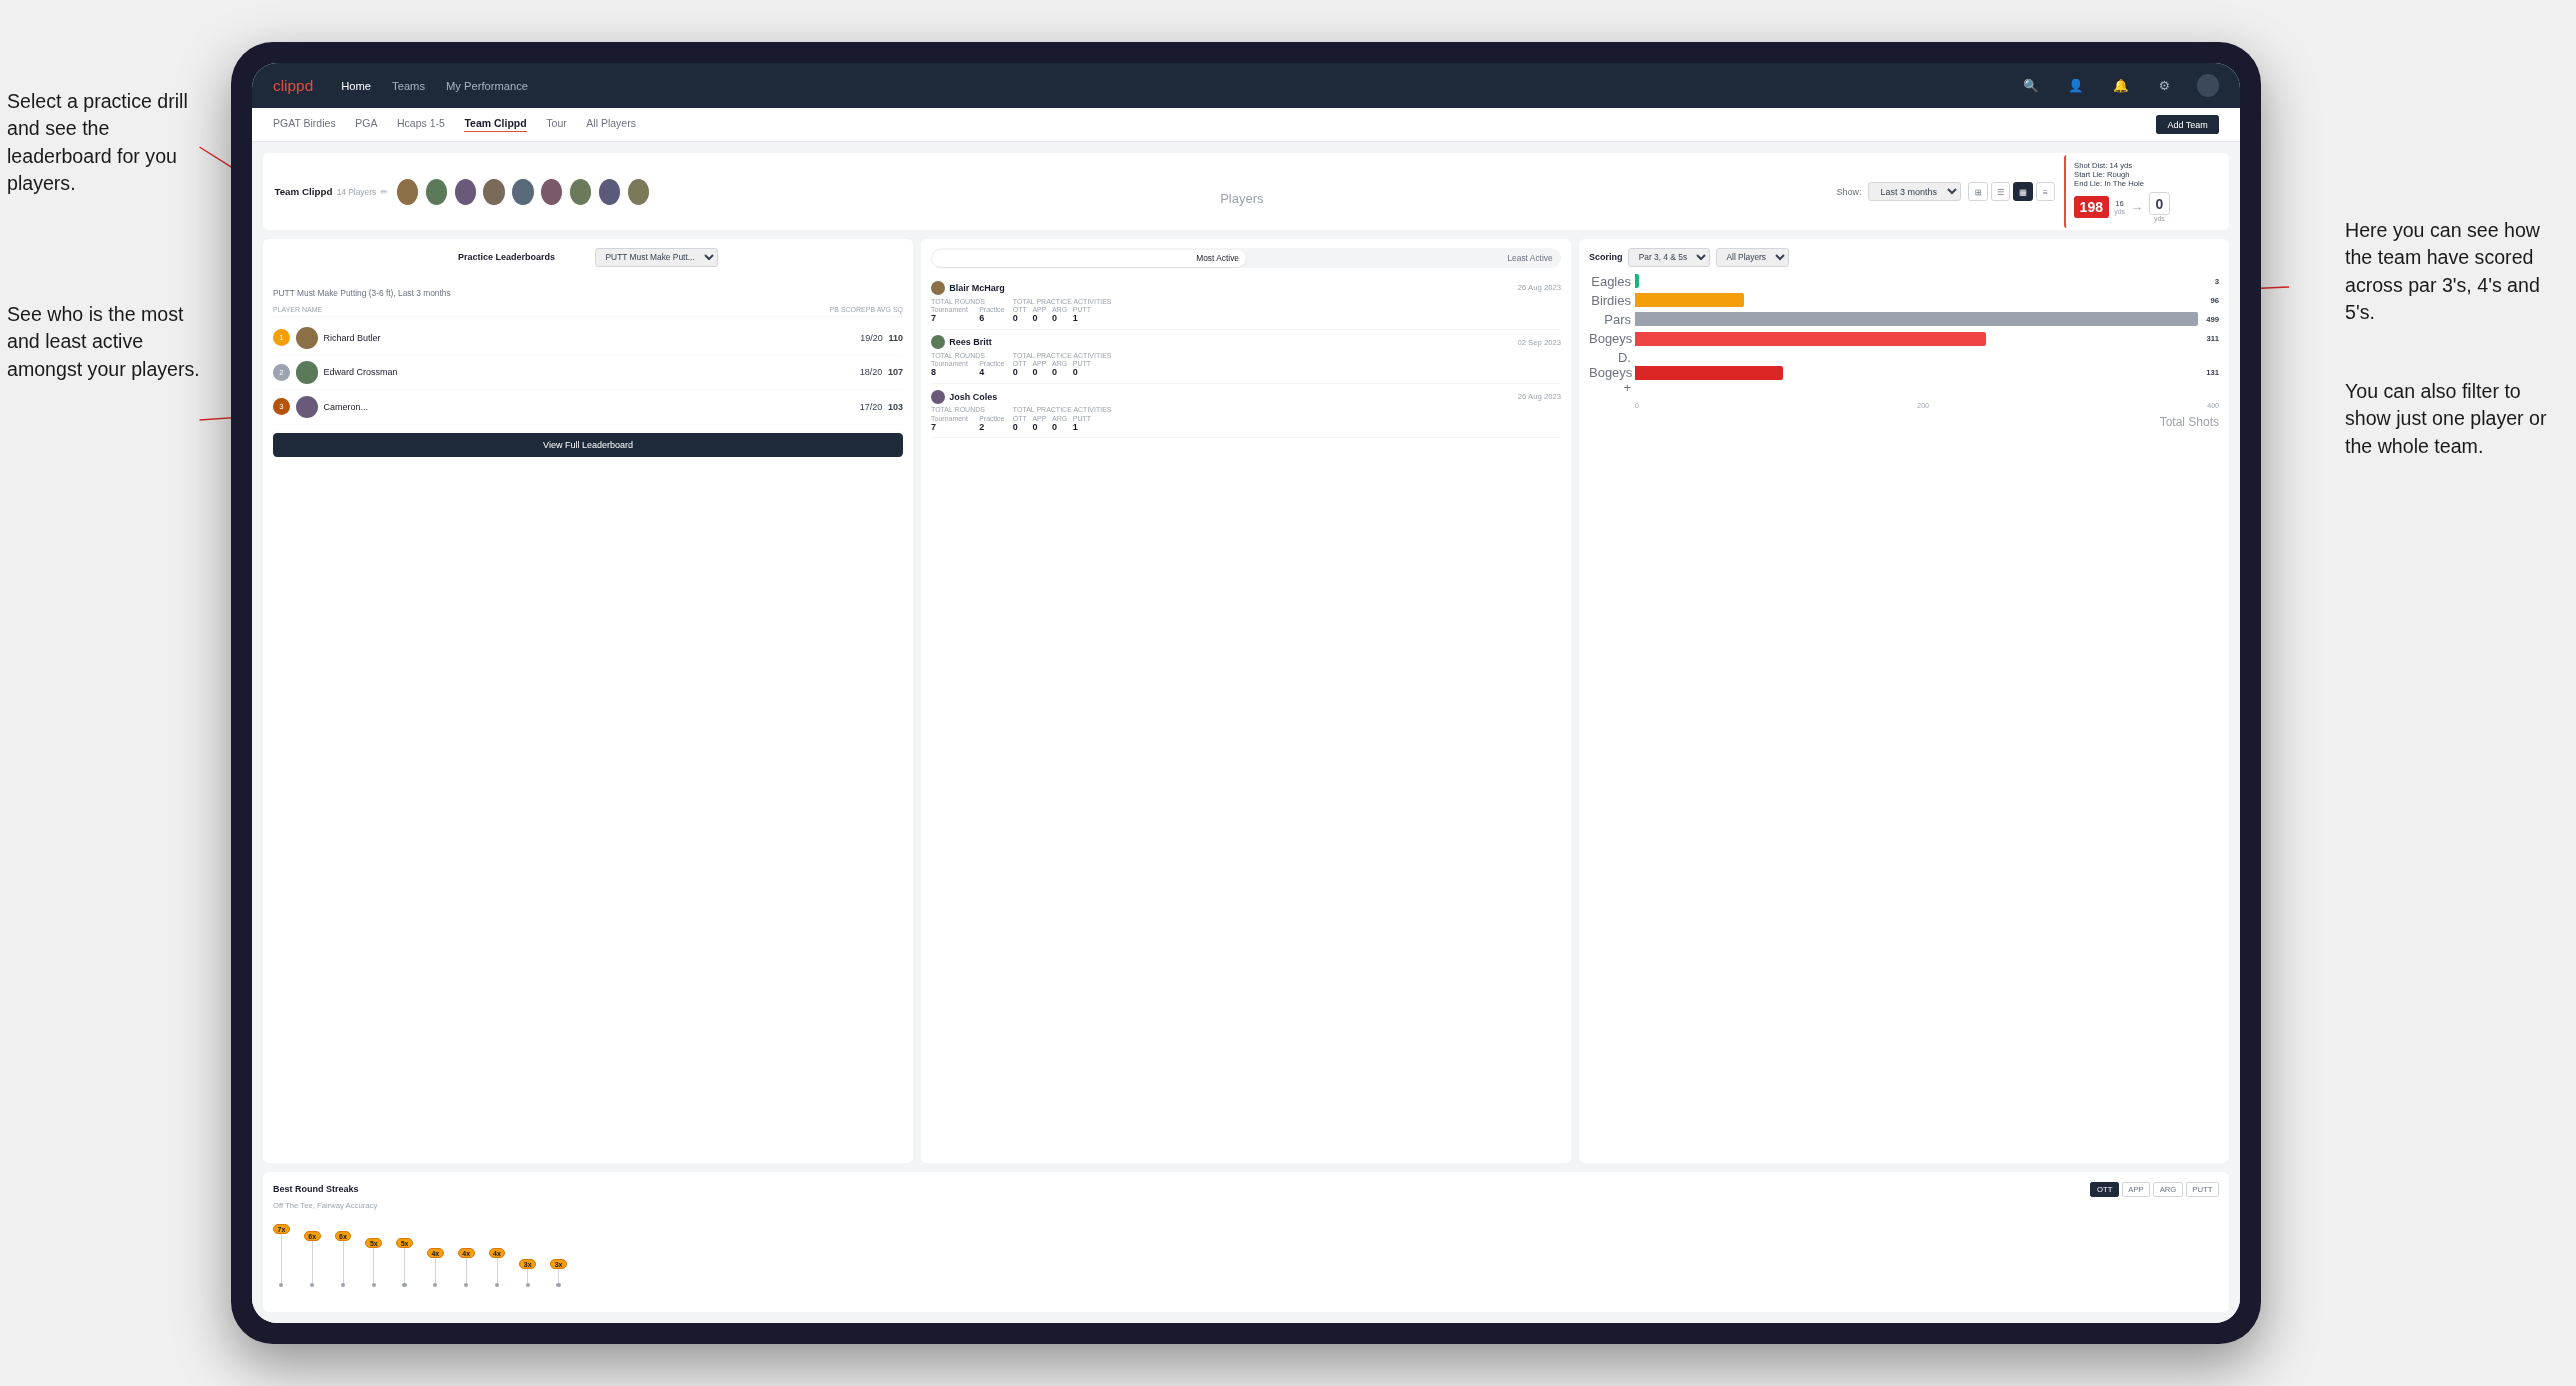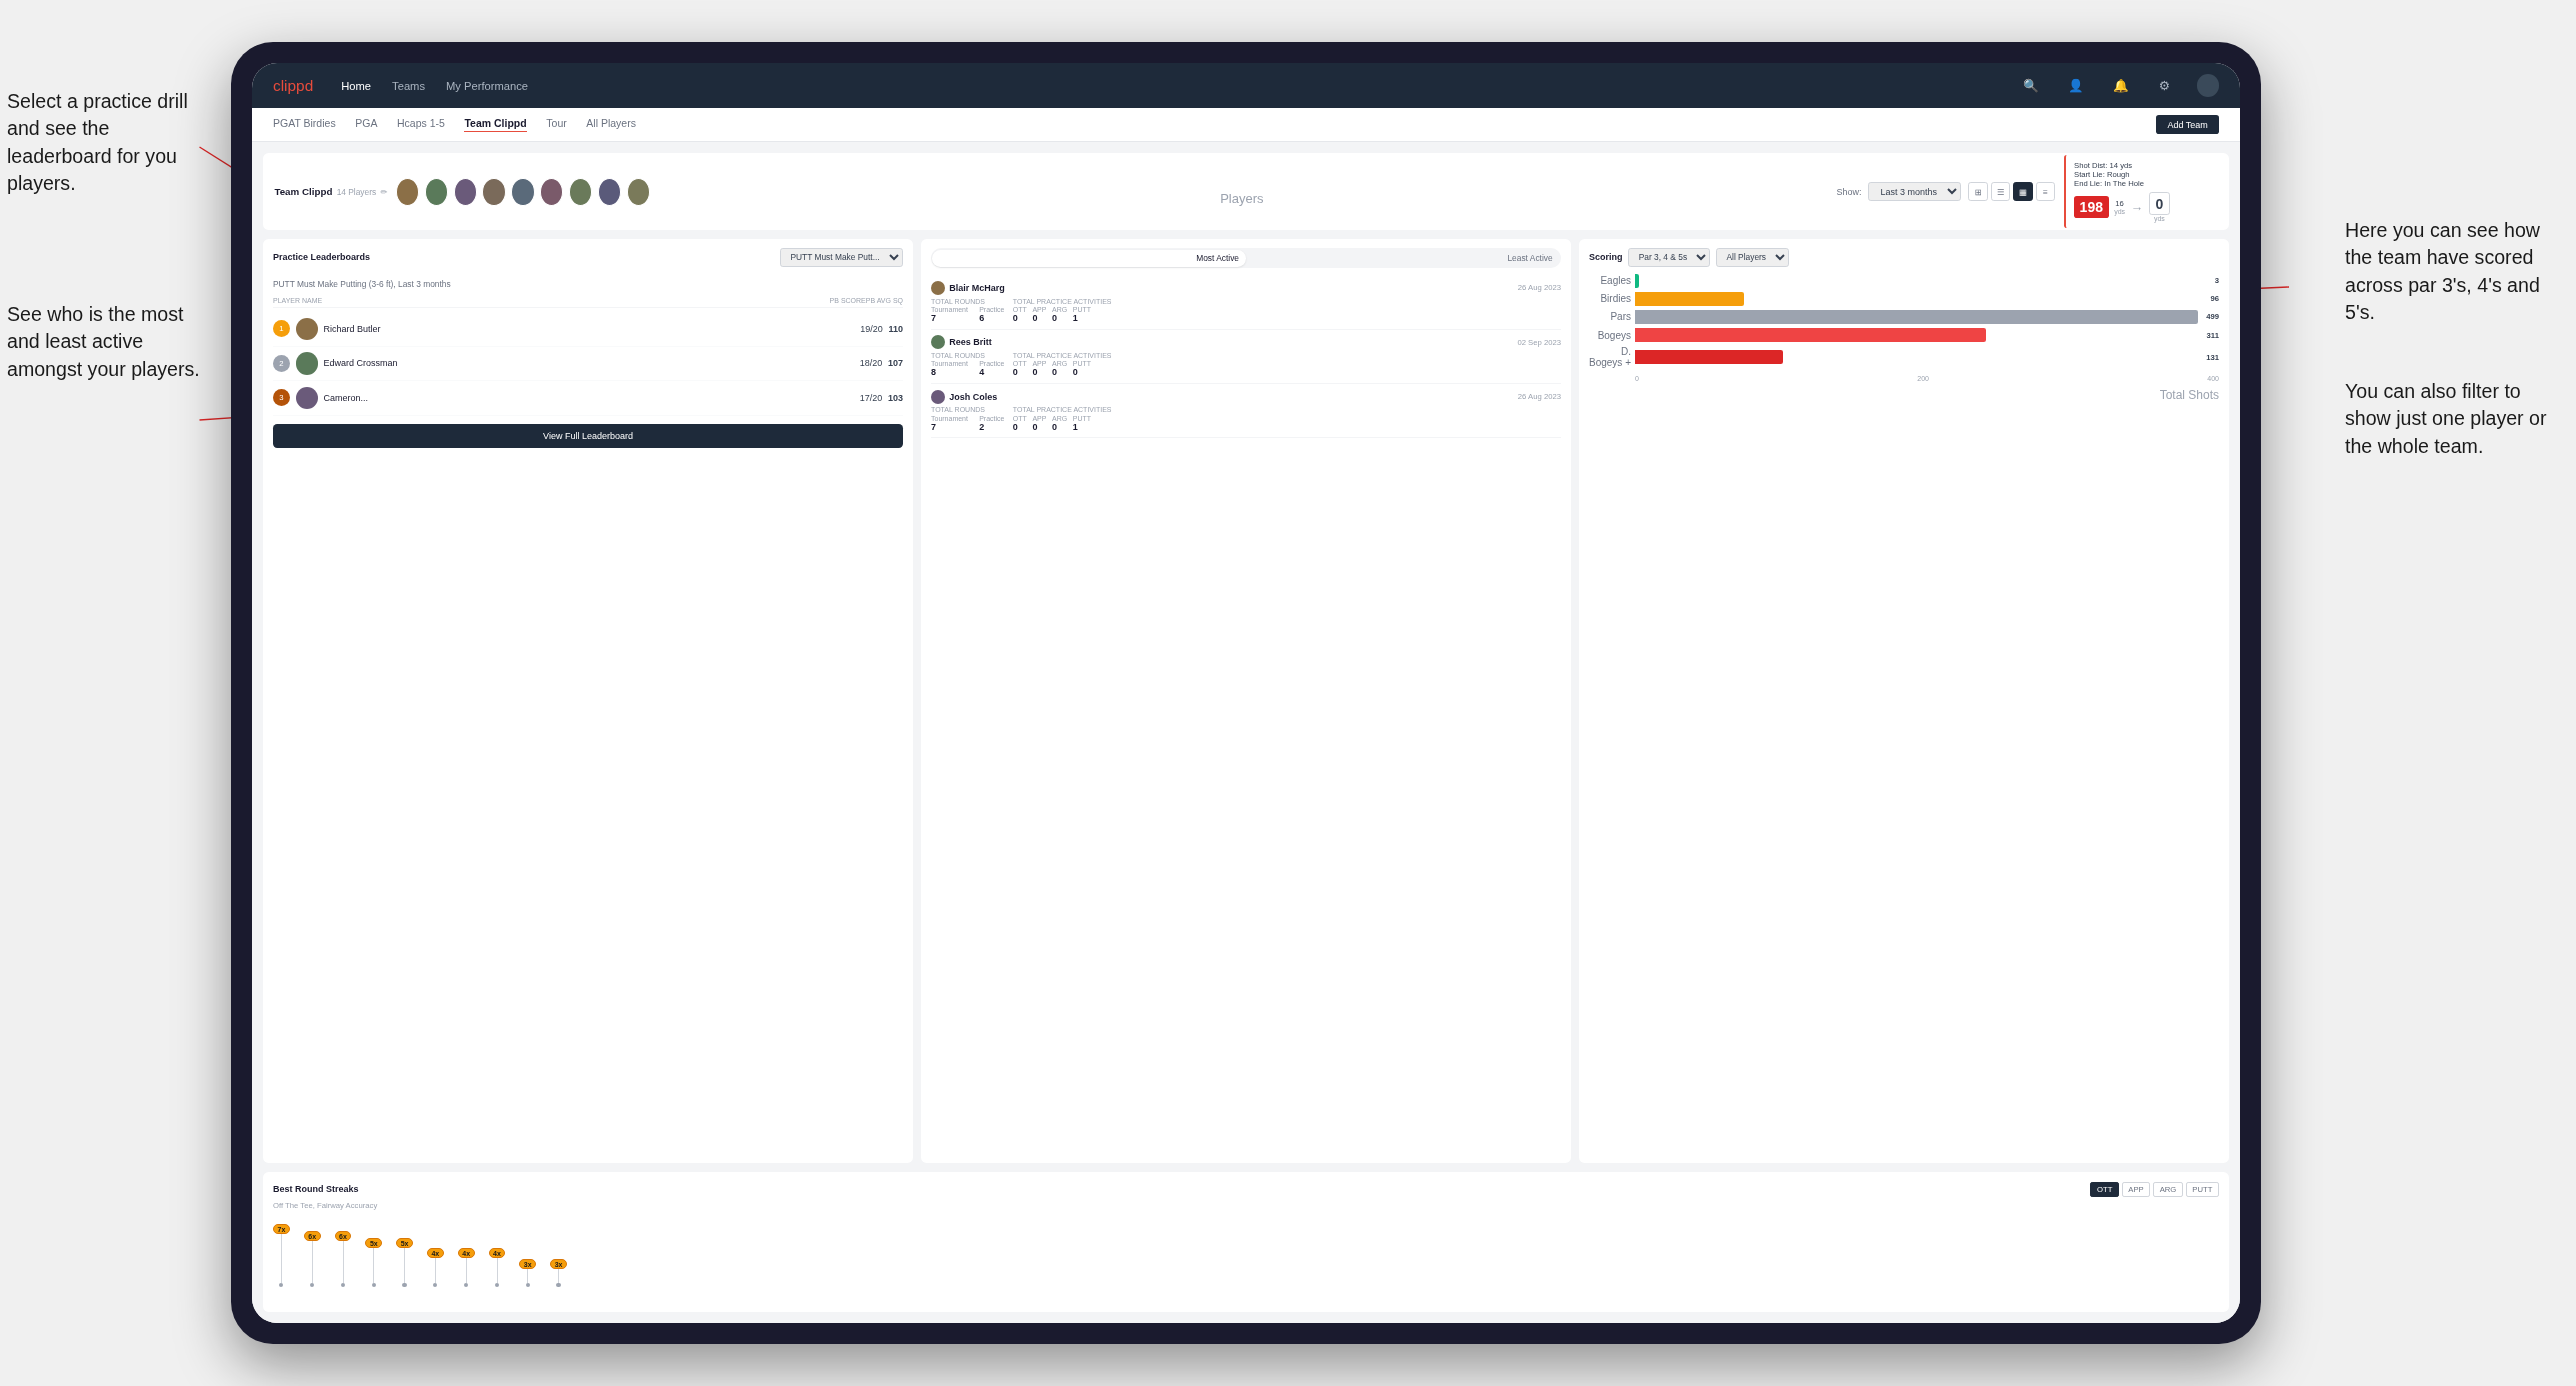--- a/index.html
+++ b/index.html
@@ -259,22 +259,22 @@
     
     .card {
       background: white;
       border-radius: 5.6px;
       padding: 9.8px;
       overflow: hidden;
     }
     .card-header {
       display: flex;
       align-items: center;
-      justify-content: space-between;
-      margin-bottom: 12px;
+      justify-content: center;
+      margin-bottom: 21px;
       gap: 40px;
     }
     .card-title {
       font-size: 9px;
       font-weight: 600;
       color: #1a1a2e;
     }
     .card-select {
       font-size: 8.4px;
       color: #374151;
@@ -394,21 +394,21 @@
       border-radius: 2.8px;
       color: #374151;
     }
     .chart-container { flex: 1; }
     .chart-row {
       display: flex;
       align-items: center;
       margin-bottom: 4.2px;
       gap: 4.2px;
     }
-    .chart-label { font-size: 10px; color: #6b7280; width: 42px; text-align: right; }
+    .chart-label { font-size: 13px; color: #6b7280; width: 42px; text-align: right; }
     .chart-bar-wrap { flex: 1; position: relative; height: 14px; }
     .chart-bar {
       height: 100%;
       border-radius: 0 2.1px 2.1px 0;
       position: relative;
     }
     .chart-bar-eagles { background: #10b981; }
     .chart-bar-birdies { background: #f59e0b; }
     .chart-bar-pars { background: #9ca3af; }
     .chart-bar-bogeys { background: #ef4444; }

